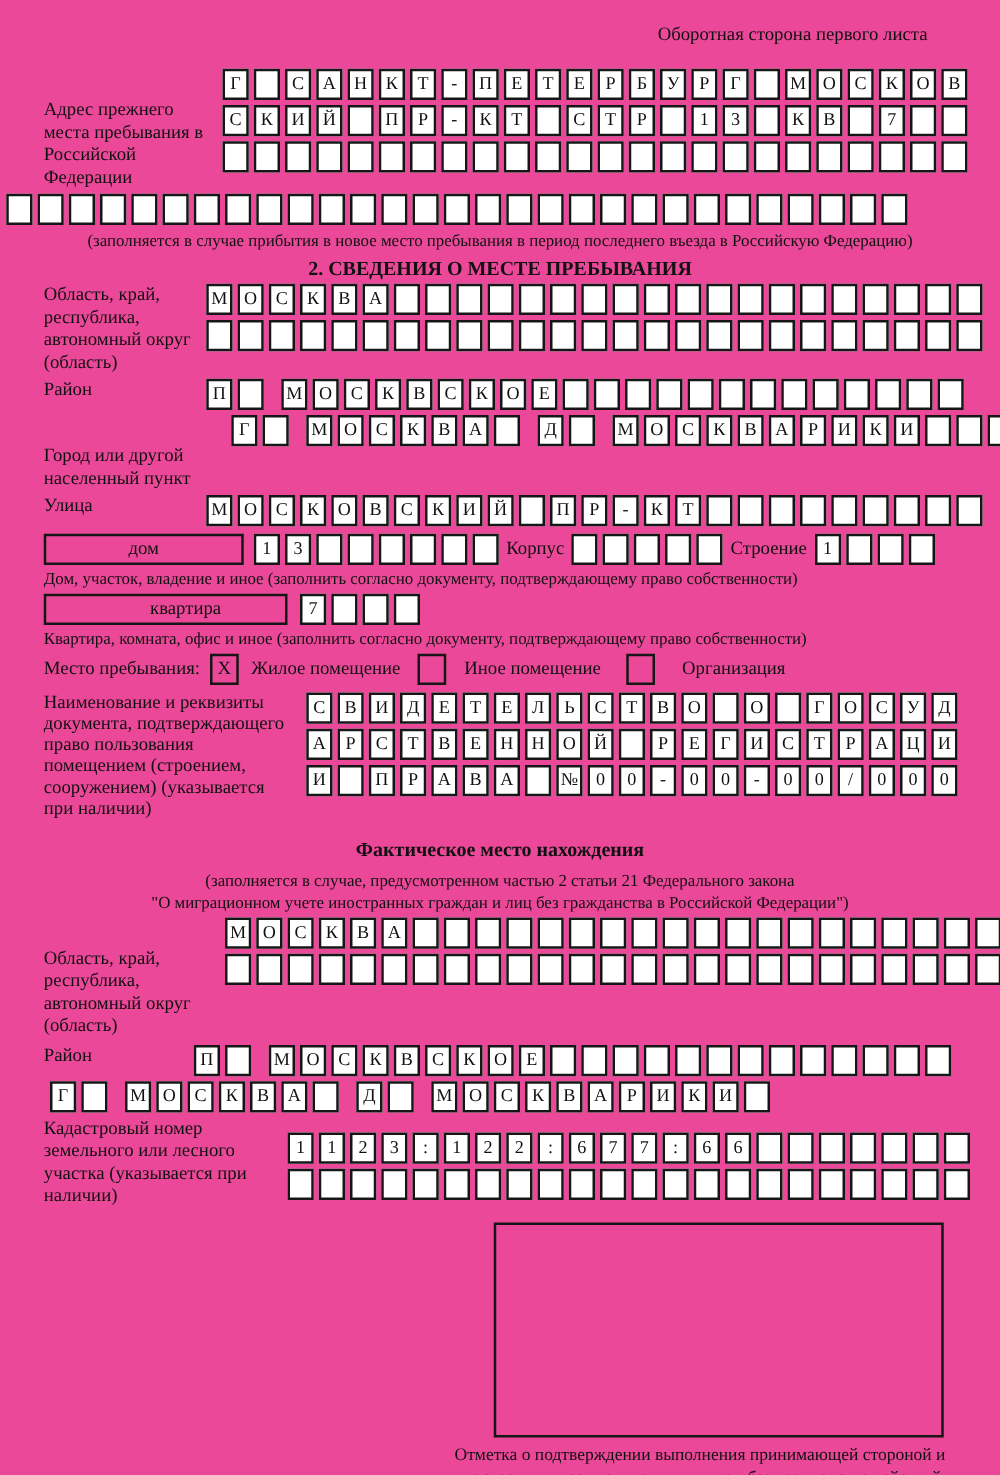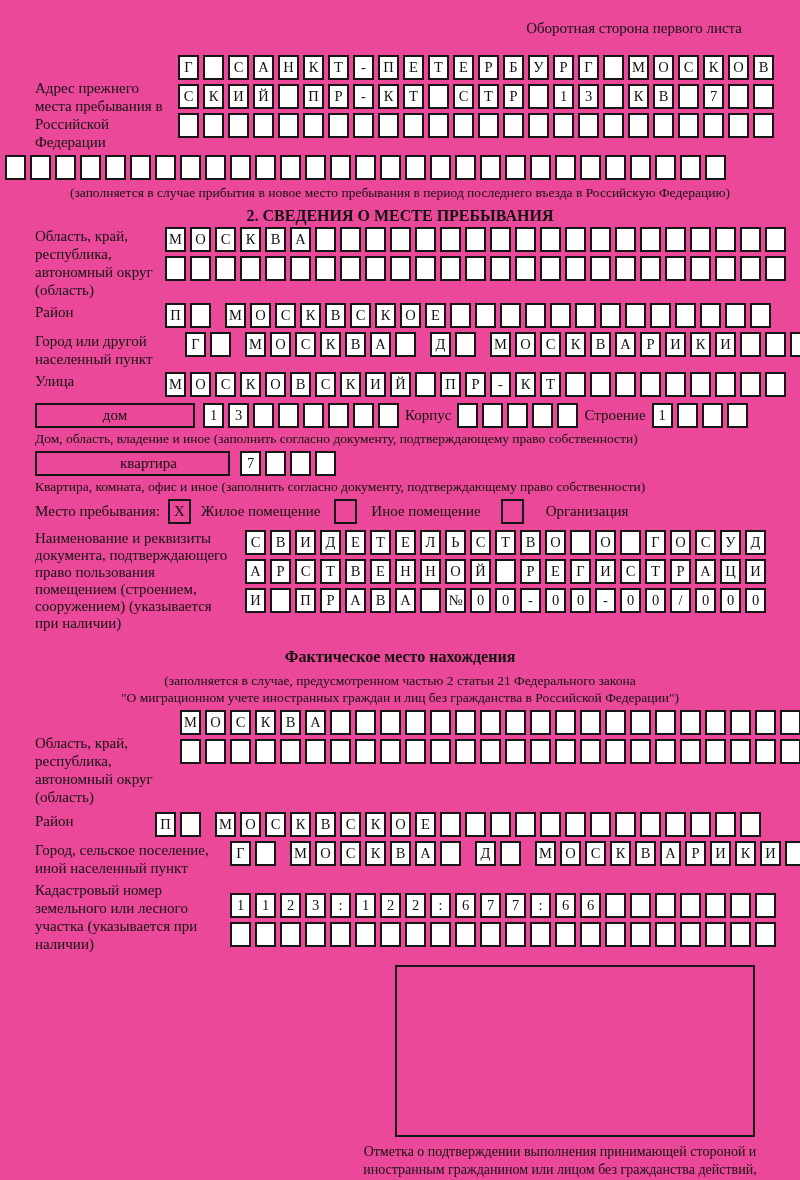--- a/index.html
+++ b/index.html
@@ -7,21 +7,21 @@
     width:800px;height:1180px;
     background:#ec4899;
     font-family:"Liberation Serif","DejaVu Serif",serif;
     color:#111;
     position:relative;
     overflow:hidden;
   }
   .hdr-note{margin:20px 58px 0 0;text-align:right;font-size:15px;}
   .row{display:flex;margin-left:35px;}
   .lbl{font-size:15px;line-height:18px;flex-shrink:0;}
-  .w140{width:140px;margin-top:24px;} .w125{width:125px;} .w145{width:145px;}
+  .w140{width:140px;margin-top:24px;} .w125{width:125px;} .w145{width:145px;margin-top:24px;}
   .w200{width:200px;} .w115{width:115px;} .w190{width:190px;}
   .cells{display:flex;gap:4px;}
   .cellcol{display:flex;flex-direction:column;gap:4px;}
   .cell{
     width:21px;height:25px;box-sizing:border-box;
     border:2px solid #161616;background:#fff;
     display:flex;align-items:center;justify-content:center;
     font-size:14.5px;line-height:1;flex-shrink:0;
   }
   .sp{width:6px;flex-shrink:0;}
@@ -348,21 +348,21 @@
         <span class="cell"></span>
       </div>
     <div class="inline-lbl" style="margin:0 6px;">Строение</div>
     <div class="cells">
         <span class="cell">1</span>
         <span class="cell"></span>
         <span class="cell"></span>
         <span class="cell"></span>
       </div>
   </div>
-  <div class="caption mt2" style="margin-left:35px;">Дом, область, владение и иное (заполнить согласно документу, подтверждающему право собственности)</div>
+  <div class="caption mt2" style="margin-left:35px;">Дом, участок, владение и иное (заполнить согласно документу, подтверждающему право собственности)</div>
 
   <div class="row mt4" style="align-items:center;">
     <div class="widebox" style="width:195px;padding-left:32px;">квартира</div>
     <div class="cells" style="margin-left:10px;">
         <span class="cell">7</span>
         <span class="cell"></span>
         <span class="cell"></span>
         <span class="cell"></span>
       </div>
   </div>
@@ -542,21 +542,20 @@
         <span class="cell"></span>
         <span class="cell"></span>
         <span class="cell"></span>
         <span class="cell"></span>
         <span class="cell"></span>
         <span class="cell"></span>
       </div>
   </div>
 
   <div class="row mt4">
-    <div class="lbl w190">Город, сельское поселение, иной населенный пункт</div>
     <div class="cells" style="margin-left:5px;height:25px;">
         <span class="cell">Г</span>
         <span class="cell"></span>
         <span class="sp"></span>
         <span class="cell">М</span>
         <span class="cell">О</span>
         <span class="cell">С</span>
         <span class="cell">К</span>
         <span class="cell">В</span>
         <span class="cell">А</span>

